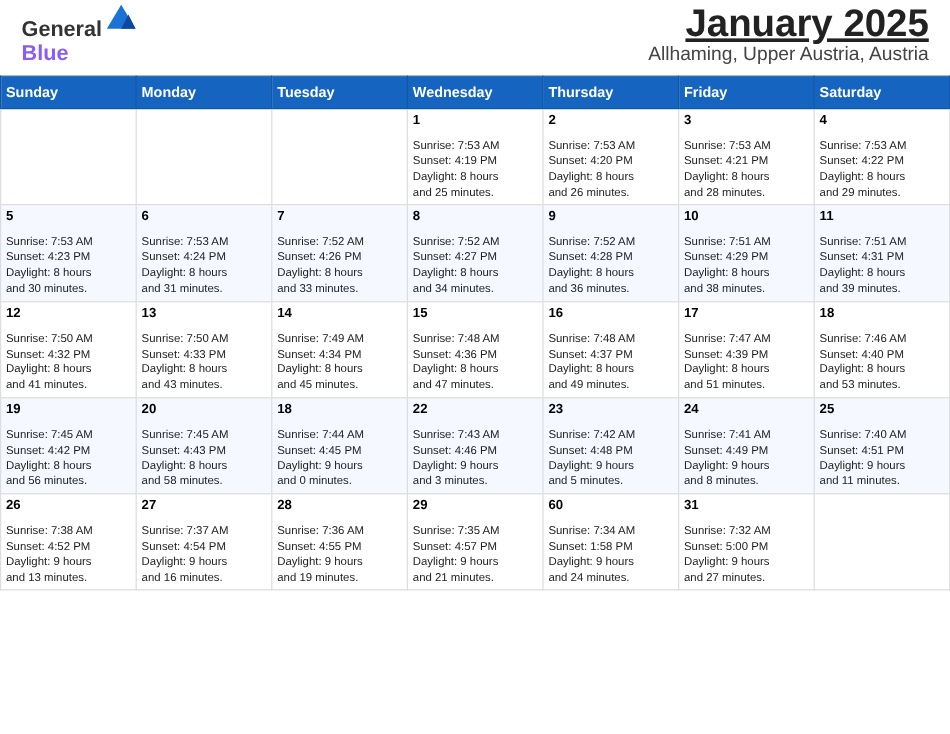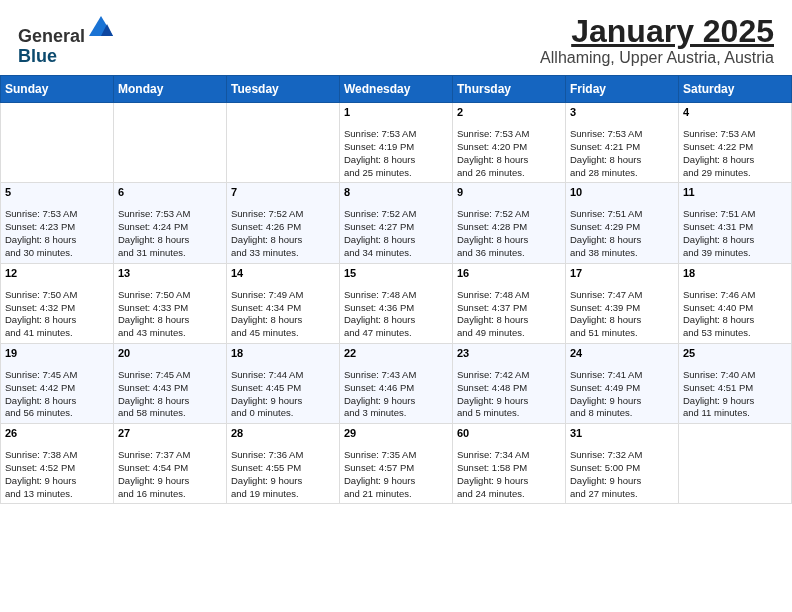--- a/index.html
+++ b/index.html
@@ -7,33 +7,33 @@
       font-family: Arial, sans-serif;
       background: #fff;
       width: 792px;
       min-height: 612px;
       overflow: hidden;
     }
     .header {
       display: flex;
       align-items: flex-start;
       justify-content: space-between;
-      padding: 14px 18px 8px 18px;
+      padding: 2px 18px 8px 18px;
     }
     .logo {
       display: flex;
       align-items: center;
     }
     .logo-text {
       font-size: 18px;
       font-weight: bold;
       line-height: 1.1;
     }
     .logo-general { color: #333; }
-    .logo-blue { color: #0c4a6e; }
+    .logo-blue { color: #8b5cf6; }
     .logo-icon {
       width: 28px;
       height: 28px;
       margin-left: 2px;
     }
     .title-block {
       text-align: right;
     }
     .month-title {
       font-size: 32px;

